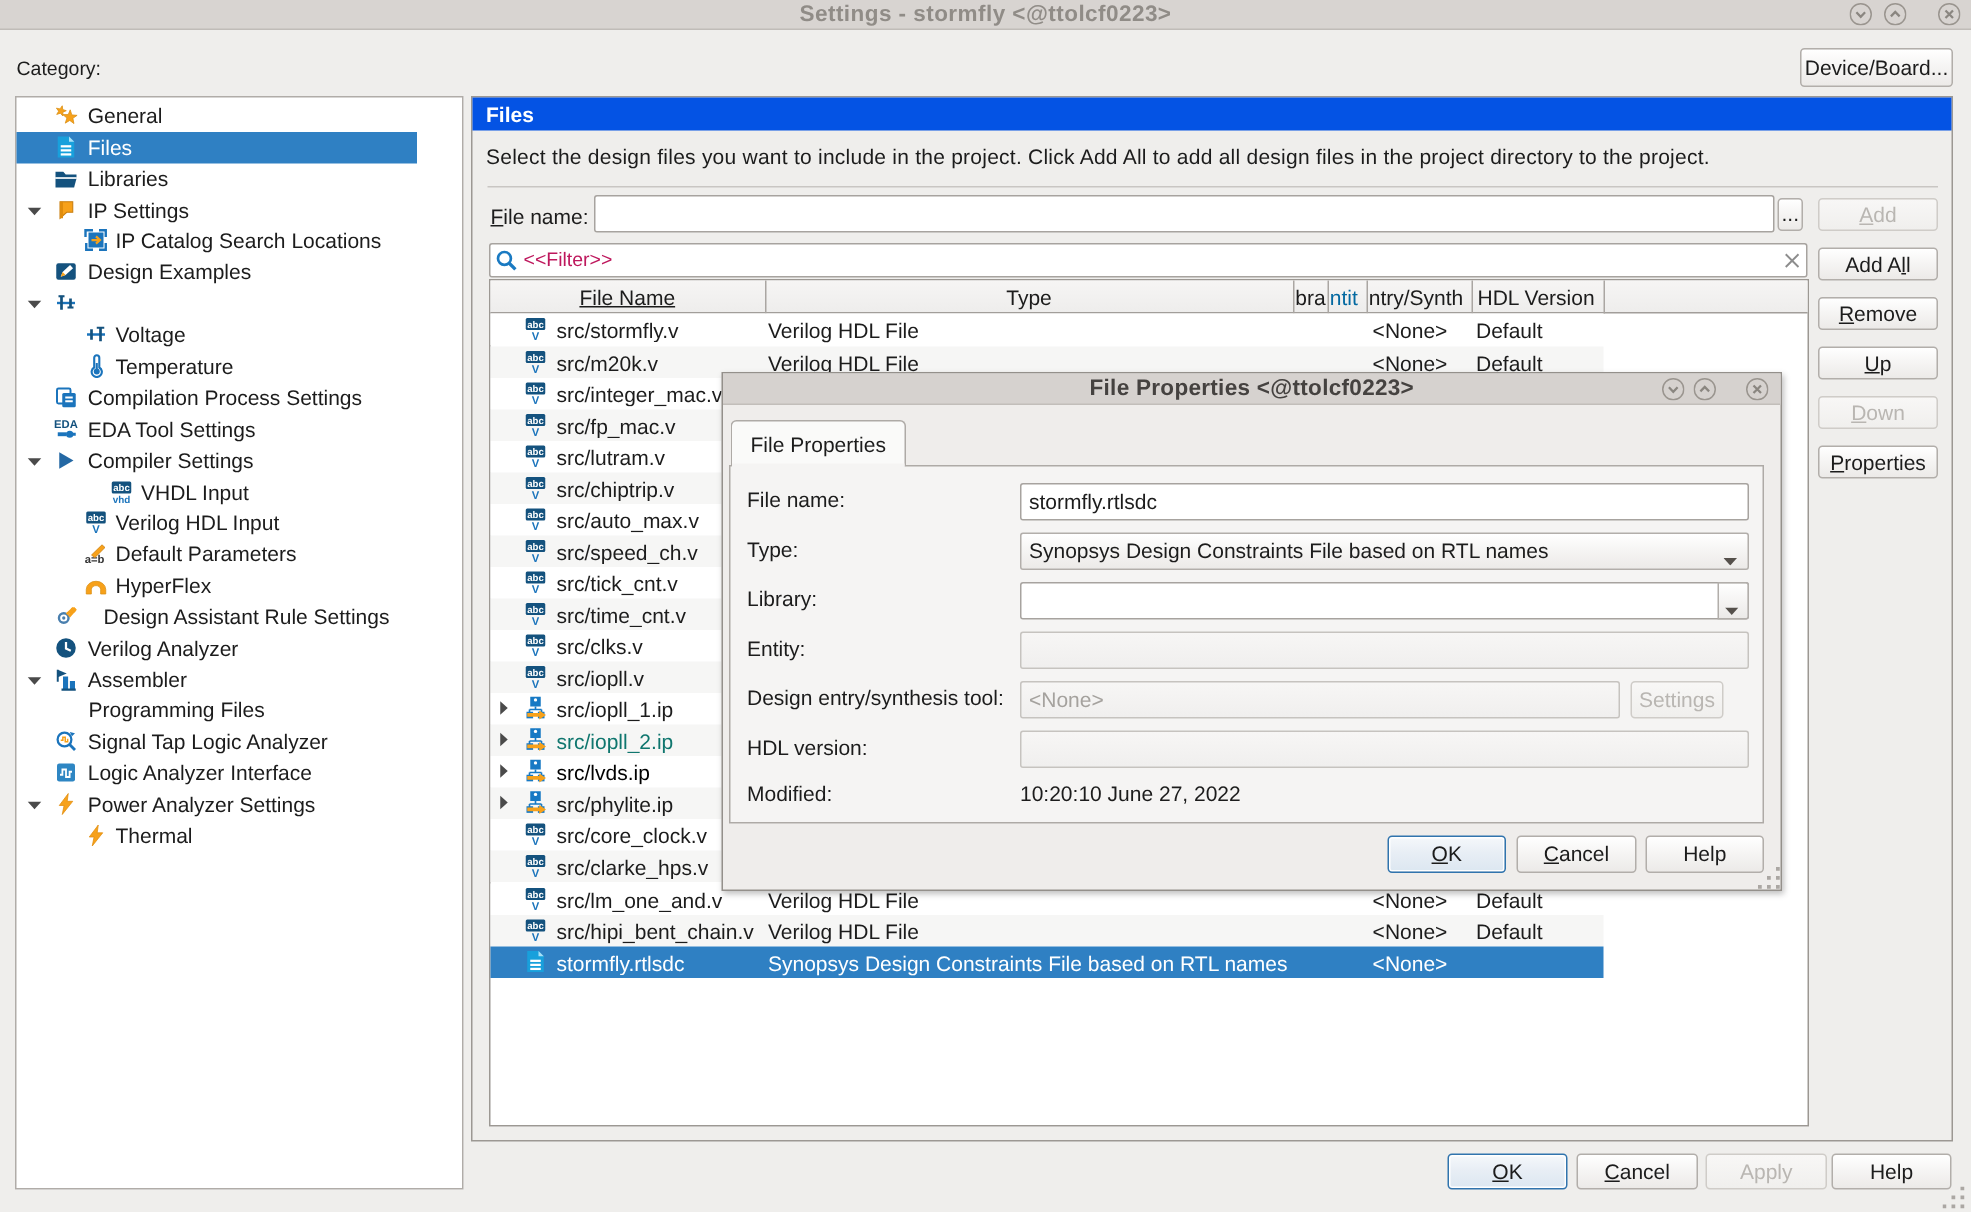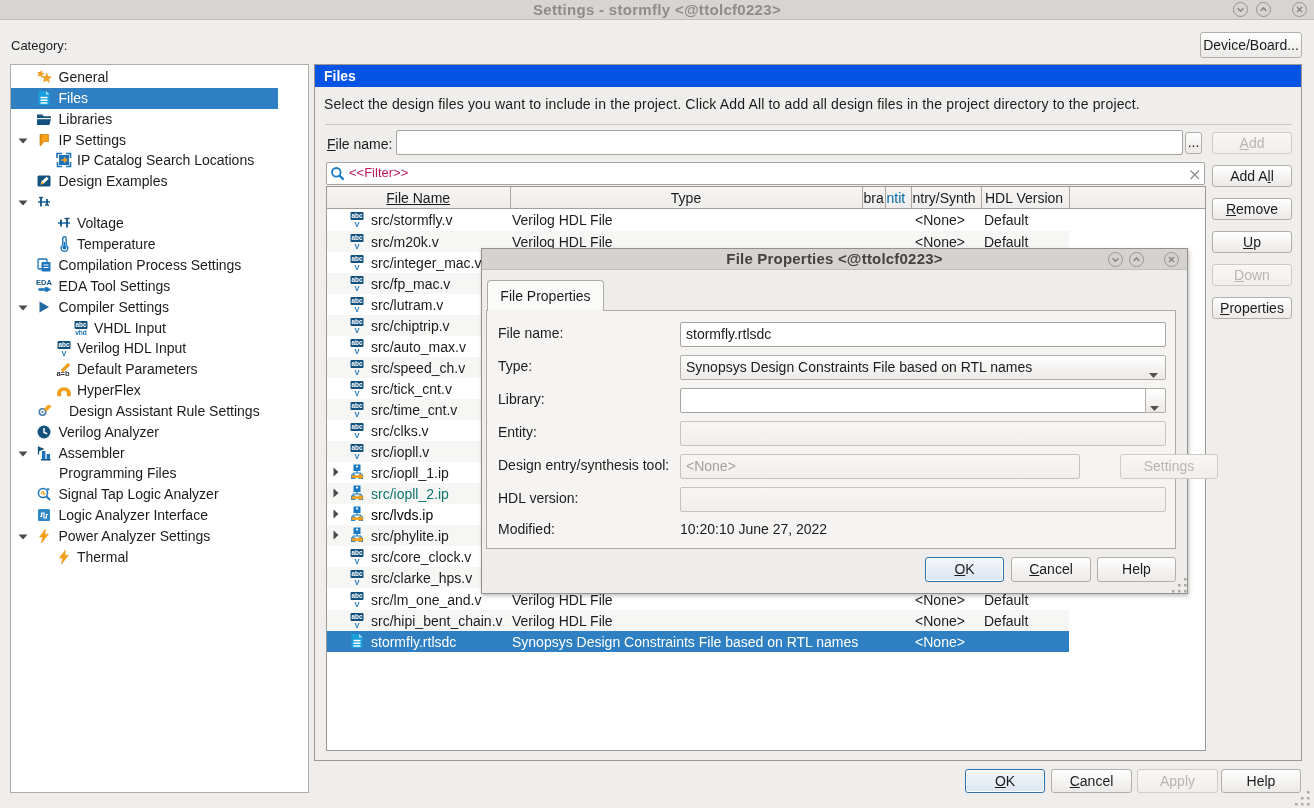--- a/index.html
+++ b/index.html
@@ -571,21 +571,21 @@
 <div class="abs lbl" style="left:498px;top:391px;">Library:</div>
 <div class="abs inp" style="left:680px;top:388px;width:486px;height:25px;"></div>
 <div class="abs btn" style="left:1145px;top:388px;width:21px;height:25px;border-radius:0 2px 2px 0;"></div>
 <div class="abs" style="left:1150px;top:397px;"><svg width="9" height="5" viewBox="0 0 9 5" class="">
       <path d="M0 0 h9 L4.5 5z" fill="#55504b"></path>
     </svg></div>
 <div class="abs lbl" style="left:498px;top:424px;">Entity:</div>
 <div class="abs inp dis" style="left:680px;top:421px;width:486px;height:25px;"></div>
 <div class="abs lbl" style="left:498px;top:457px;">Design entry/synthesis tool:</div>
 <div class="abs inp dis" style="left:680px;top:454px;width:400px;height:25px;font-size:14px;line-height:23px;padding-left:5px;color:#a5a29e;">&lt;None&gt;</div>
-<div class="abs btn dis" style="left:1087px;top:454px;width:98px;height:25px;line-height:23px;margin-left:33px;">Settings</div>
+<div class="abs btn dis" style="left:1087px;top:454px;width:62px;height:25px;line-height:23px;">Settings</div>
 <div class="abs lbl" style="left:498px;top:490px;">HDL version:</div>
 <div class="abs inp dis" style="left:680px;top:487px;width:486px;height:25px;"></div>
 <div class="abs lbl" style="left:498px;top:521px;">Modified:</div>
 <div class="abs lbl" style="left:680px;top:521px;">10:20:10 June 27, 2022</div>
 <div class="abs btn focus" style="left:925px;top:557px;width:79px;height:25px;line-height:23px;"><u>O</u>K</div>
 <div class="abs btn" style="left:1011px;top:557px;width:80px;height:25px;line-height:23px;"><u>C</u>ancel</div>
 <div class="abs btn" style="left:1097px;top:557px;width:79px;height:25px;line-height:23px;">Help</div>
 <div class="abs" style="left:1172px;top:578px;"><svg width="15" height="15" viewBox="0 0 15 15" class="">
       <rect x="12" y="0" width="2.5" height="2.5" fill="#aba7a3"></rect>
       <rect x="6" y="6" width="2.5" height="2.5" fill="#aba7a3"></rect>

